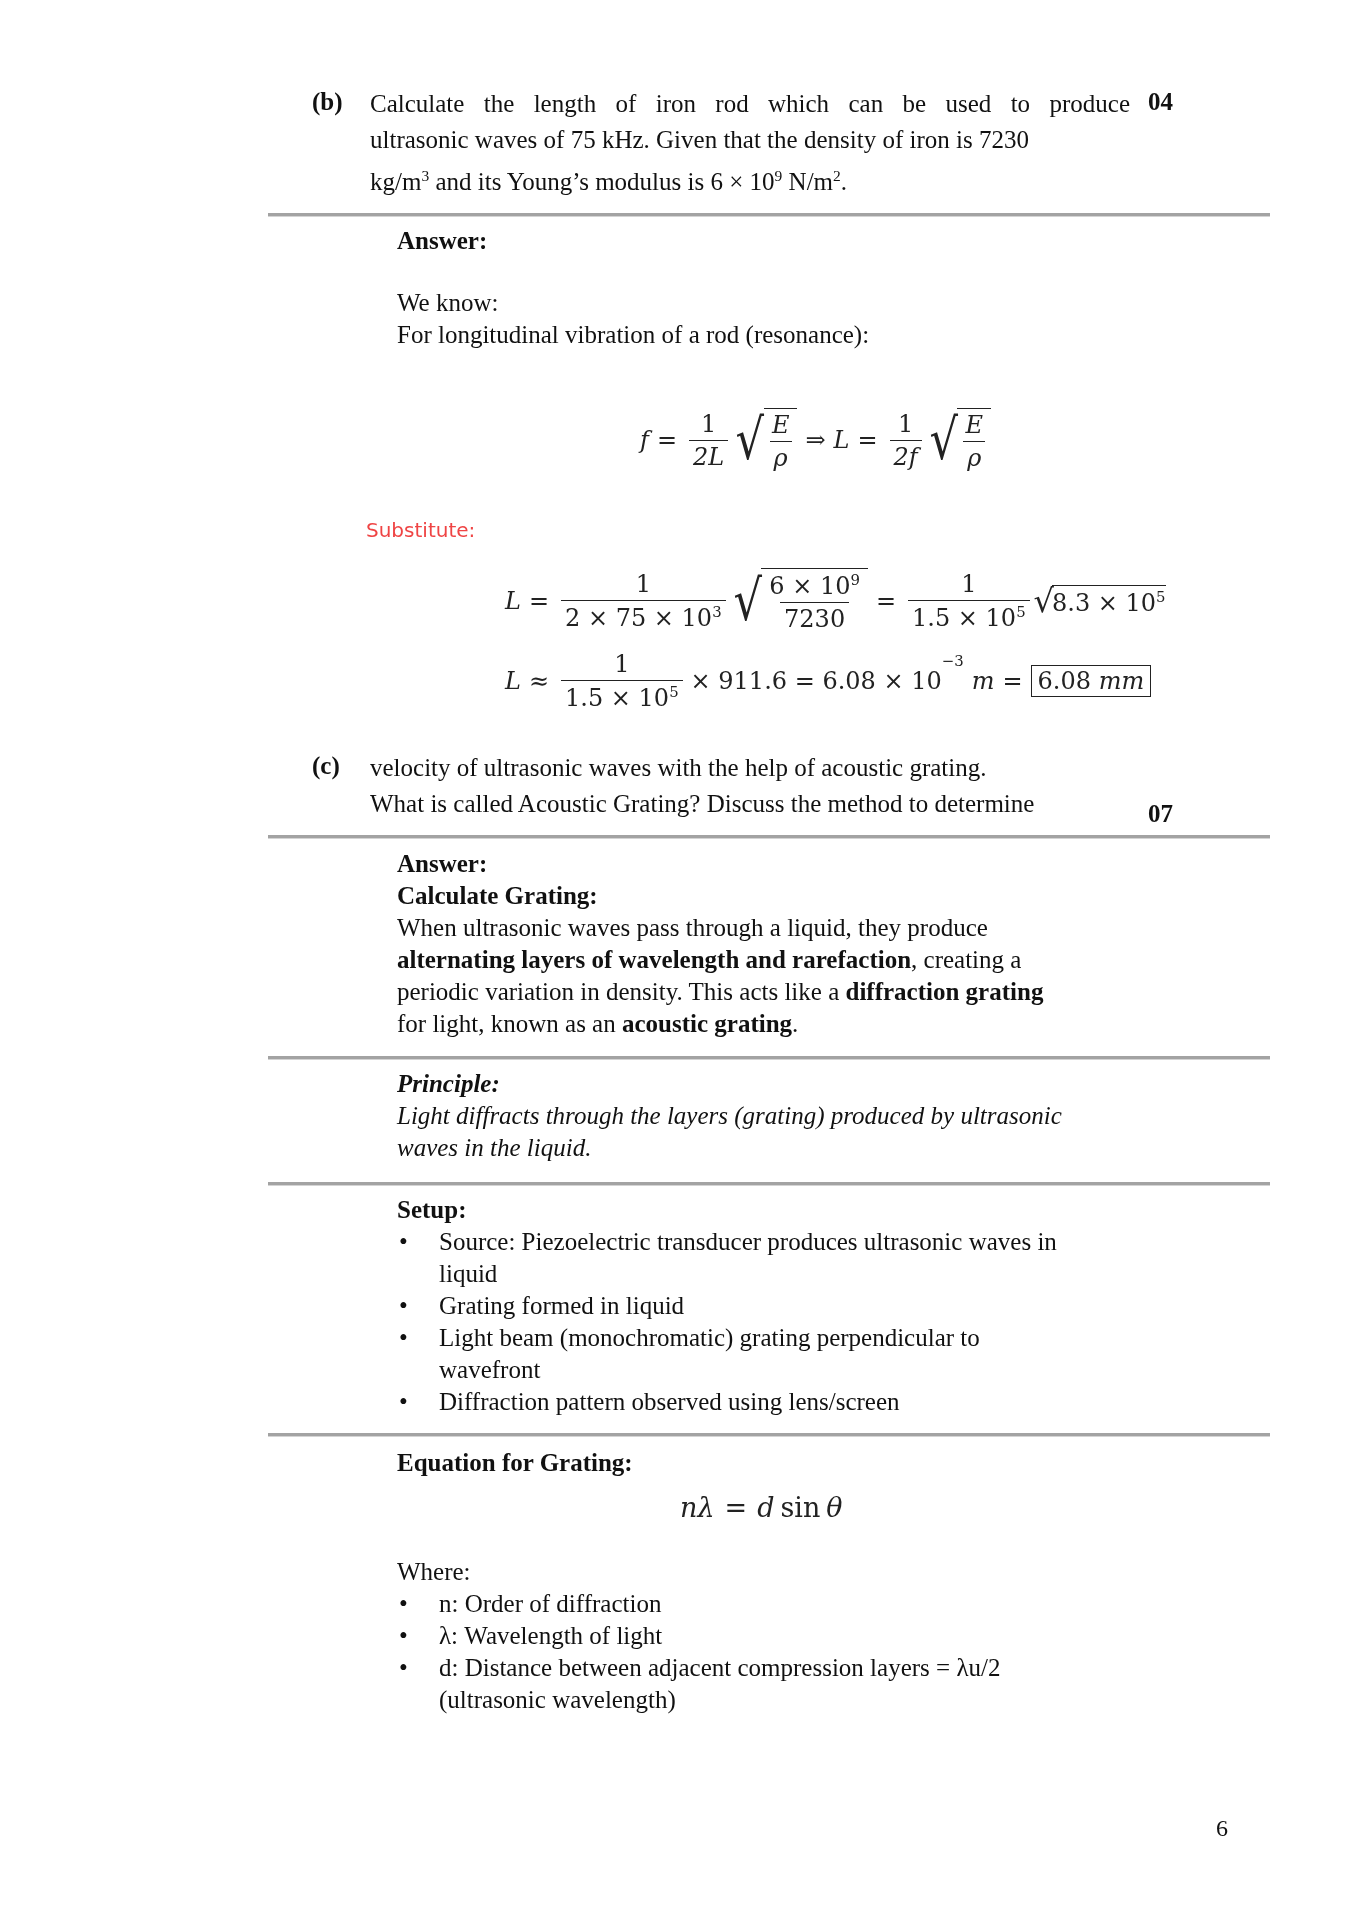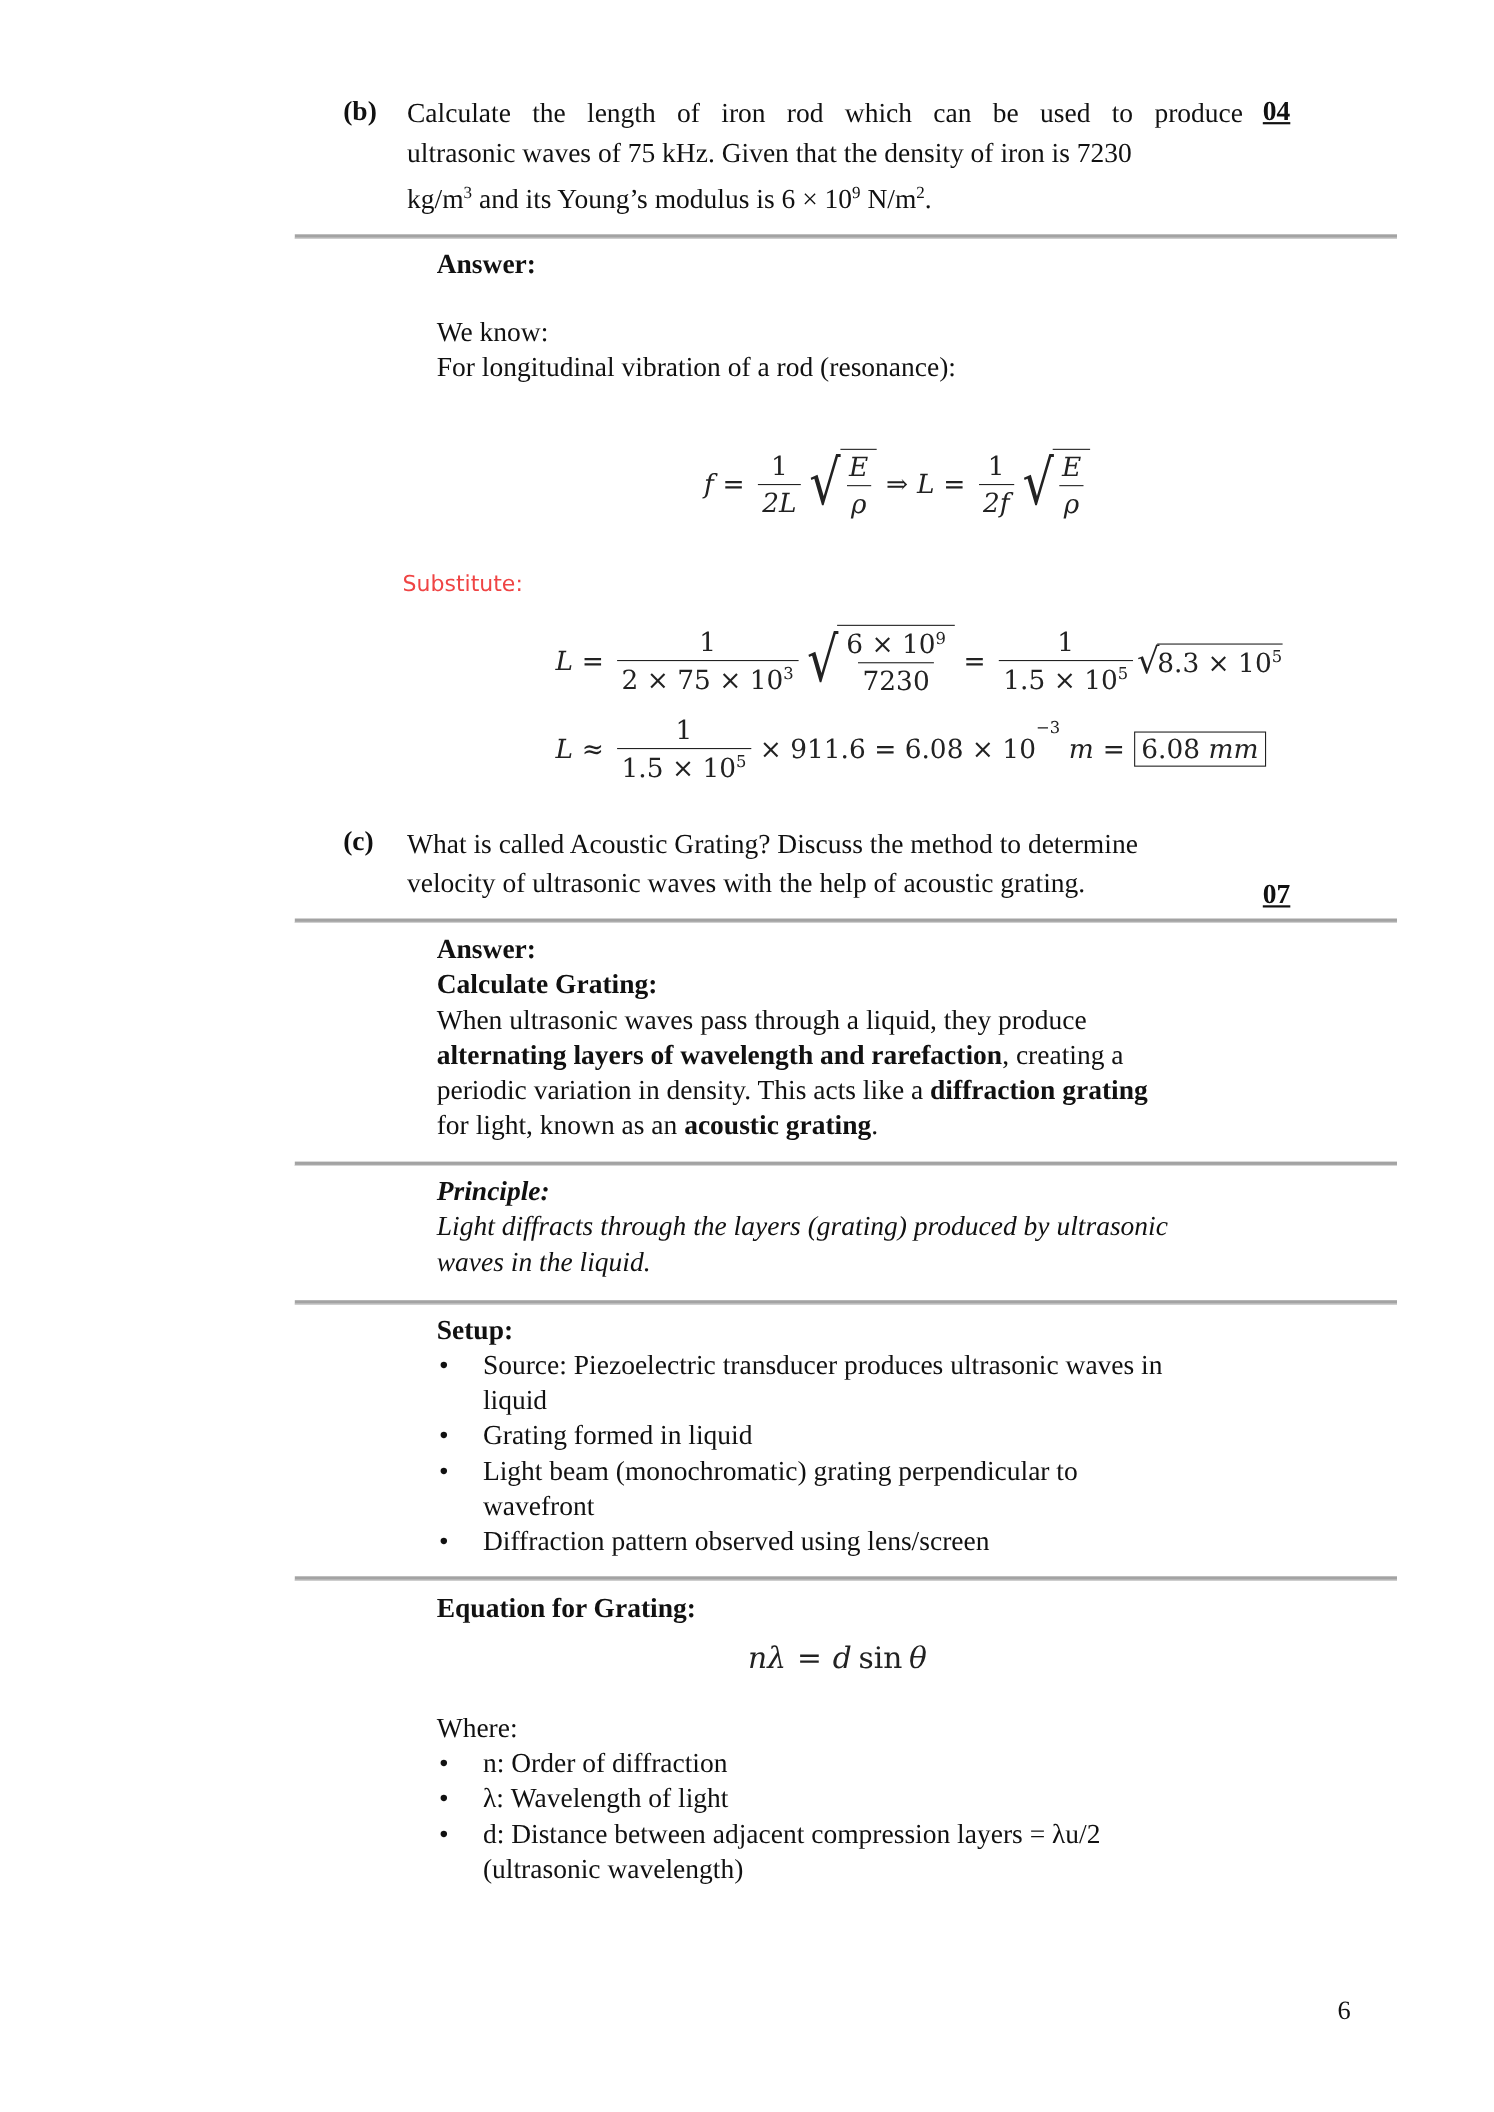--- a/index.html
+++ b/index.html
@@ -1,21 +1,21 @@
 <!DOCTYPE html>
 <html><head>
   <meta charset="utf-8">
   <style>
     html, body { margin: 0; padding: 0; background: #ffffff; }
     body { width: 1358px; height: 1920px; position: relative; overflow: hidden;
            font-family: "Liberation Serif", serif; color: #111; }
     .abs { position: absolute; }
     .qlabel { font-weight: bold; font-size: 25px; }
     .qtext { font-size: 25px; line-height: 36px; }
-    .marks { font-weight: bold; font-size: 25px; text-decoration: underline; }
+    .marks { font-weight: bold; font-size: 25px; }
     .rule { position: absolute; left: 268px; width: 1002px; height: 3px; background: #a3a3a3; border-bottom: 1px solid #d4d4d4; }
     .body-text { font-size: 25px; line-height: 32px; }
     .bold { font-weight: bold; }
     .math { font-family: "DejaVu Serif", serif; font-size: 24px; color: #222; }
     .mi { font-style: italic; }
     .frac { display: inline-flex; flex-direction: column; align-items: center; vertical-align: middle; margin: 0 4px; }
     .frac .num { padding: 0 4px 2px; }
     .frac .den { border-top: 1.5px solid #222; padding: 2px 4px 0; }
     .sqrt { display: inline-flex; align-items: center; vertical-align: middle; }
     .sqrt .rad { font-size: 56px; line-height: 1; transform: scaleX(0.8); margin-right: -4px; }
@@ -112,22 +112,22 @@
     </span>
   <span style="margin-left:4px;">× 911.6 = 6.08 × 10</span>
     <sup style="align-self:flex-start; margin-top:2px;">−3</sup>
   <span class="mi" style="margin-left:8px;">m</span>
   <span style="margin:0 8px;">=</span>
   <span class="boxed"><span>6.08</span> <span class="mi">mm</span></span>
 </div>
 
 <div class="abs qlabel" style="left:312px; top:752px;">(c)</div>
 <div class="abs qtext" style="left:370px; top:750px; width:760px;">
+  <div>velocity of ultrasonic waves with the help of acoustic grating.</div>
   <div>What is called Acoustic Grating? Discuss the method to determine</div>
-  <div>velocity of ultrasonic waves with the help of acoustic grating.</div>
 </div>
 <div class="abs marks" style="left:1148px; top:752px;margin-top:48px;">07</div>
 
 <div class="rule" style="top:835px;"></div>
 
 <div class="abs body-text" style="left:397px; top:848px; width:820px;">
   <div class="bold">Answer:</div>
   <div class="bold">Calculate Grating:</div>
   <div>
     <div>When ultrasonic waves pass through a liquid, they produce</div>

